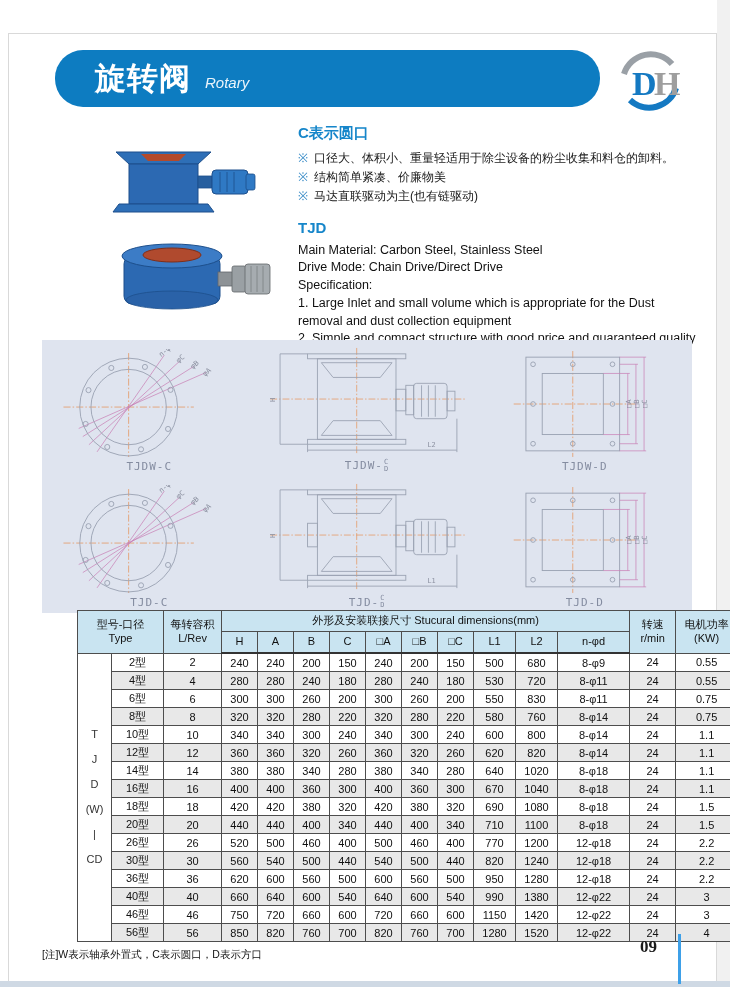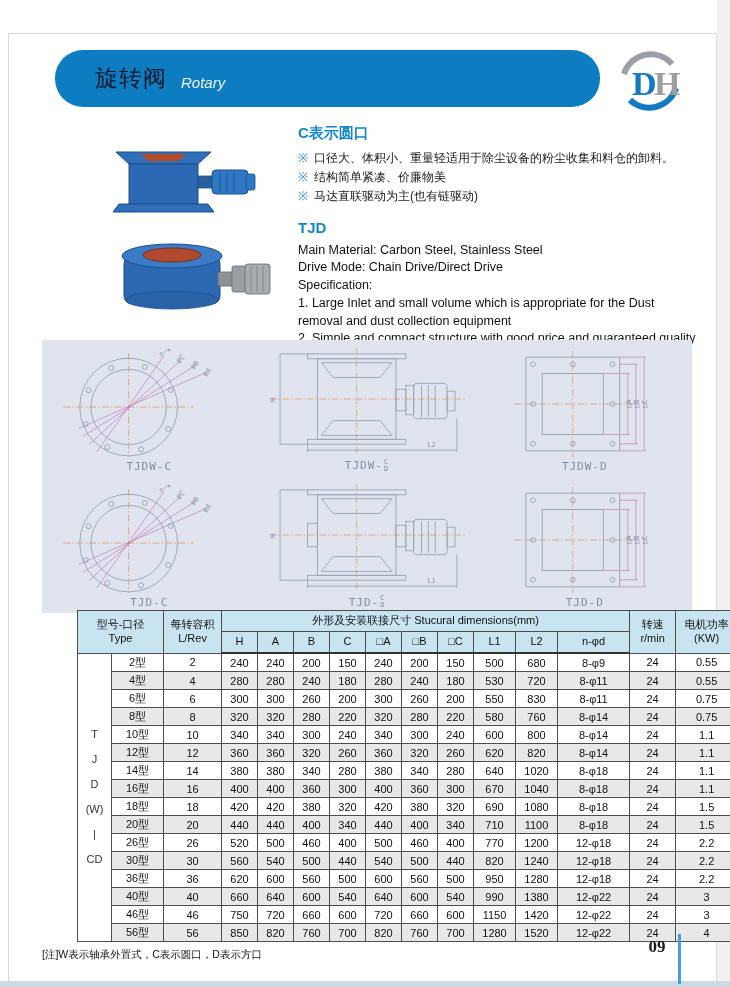--- a/index.html
+++ b/index.html
@@ -6,21 +6,21 @@
   .canvas{position:relative;width:730px;height:987px;background:#fff;overflow:hidden;
           font-family:"Liberation Sans",sans-serif;color:#222;}
   .page-frame{position:absolute;left:8px;top:33px;width:707px;height:950px;
               border:1px solid #d9d9d9;background:#fff;}
   .right-gutter{position:absolute;left:717px;top:0;width:13px;height:987px;background:#f1f1f1;}
   .bottom-band{position:absolute;left:0;top:981px;width:730px;height:6px;background:#cfd9e4;}
 
   
   .banner{position:absolute;left:55px;top:50px;width:545px;height:57px;background:#0d7cc1;
           border-radius:28px;display:flex;align-items:center;padding-left:40px;box-sizing:border-box;}
-  .banner .zh{color:#0f172a;font-size:23px;font-weight:normal;letter-spacing:1px;}
+  .banner .zh{color:#ffffff;font-size:31px;font-weight:bold;letter-spacing:1px;}
   .banner .en{color:#eaf4fb;font-size:15px;margin-left:14px;margin-top:8px;font-style:italic;}
   .logo{position:absolute;left:610px;top:42px;width:80px;height:80px;}
 
   
   .photo{position:absolute;}
   .photo1{left:86px;top:140px;}
   .photo2{left:82px;top:230px;}
 
   
   .intro{position:absolute;left:298px;top:124px;width:404px;}
@@ -49,21 +49,21 @@
   .spec-table th,.spec-table td{border:1px solid #4d4d4d;text-align:center;vertical-align:middle;
               padding:0;overflow:hidden;white-space:nowrap;}
   .spec-table thead th{background:#c9e4f1;font-weight:normal;height:20px;line-height:1.25;}
   .spec-table thead tr:last-child th{border-bottom:2px solid #333;}
   .spec-table tbody td{height:17px;background:#fff;}
   .spec-table tbody tr.alt td{background:#e8e8e8;}
   .series-cell{background:#fff !important;font-size:11px;color:#333;line-height:25px;}
   .spec-table{border:1.5px solid #333;}
 
   .note{position:absolute;left:42px;top:948px;font-size:10.5px;color:#111;}
-  .pagenum{position:absolute;left:640px;top:937px;width:34px;text-align:center;
+  .pagenum{position:absolute;left:640px;top:937px;width:34px;text-align:left;
            font-family:"Liberation Serif",serif;font-size:17px;font-weight:bold;color:#1a1a1a;}
   .pagenum-line{position:absolute;left:678px;top:934px;width:3px;height:50px;background:#3ea0e8;}
 </style>
 </head>
 <body>
 
 <div class="canvas">
   <div class="page-frame"></div>
   <div class="right-gutter"></div>
   <div class="bottom-band"></div>

